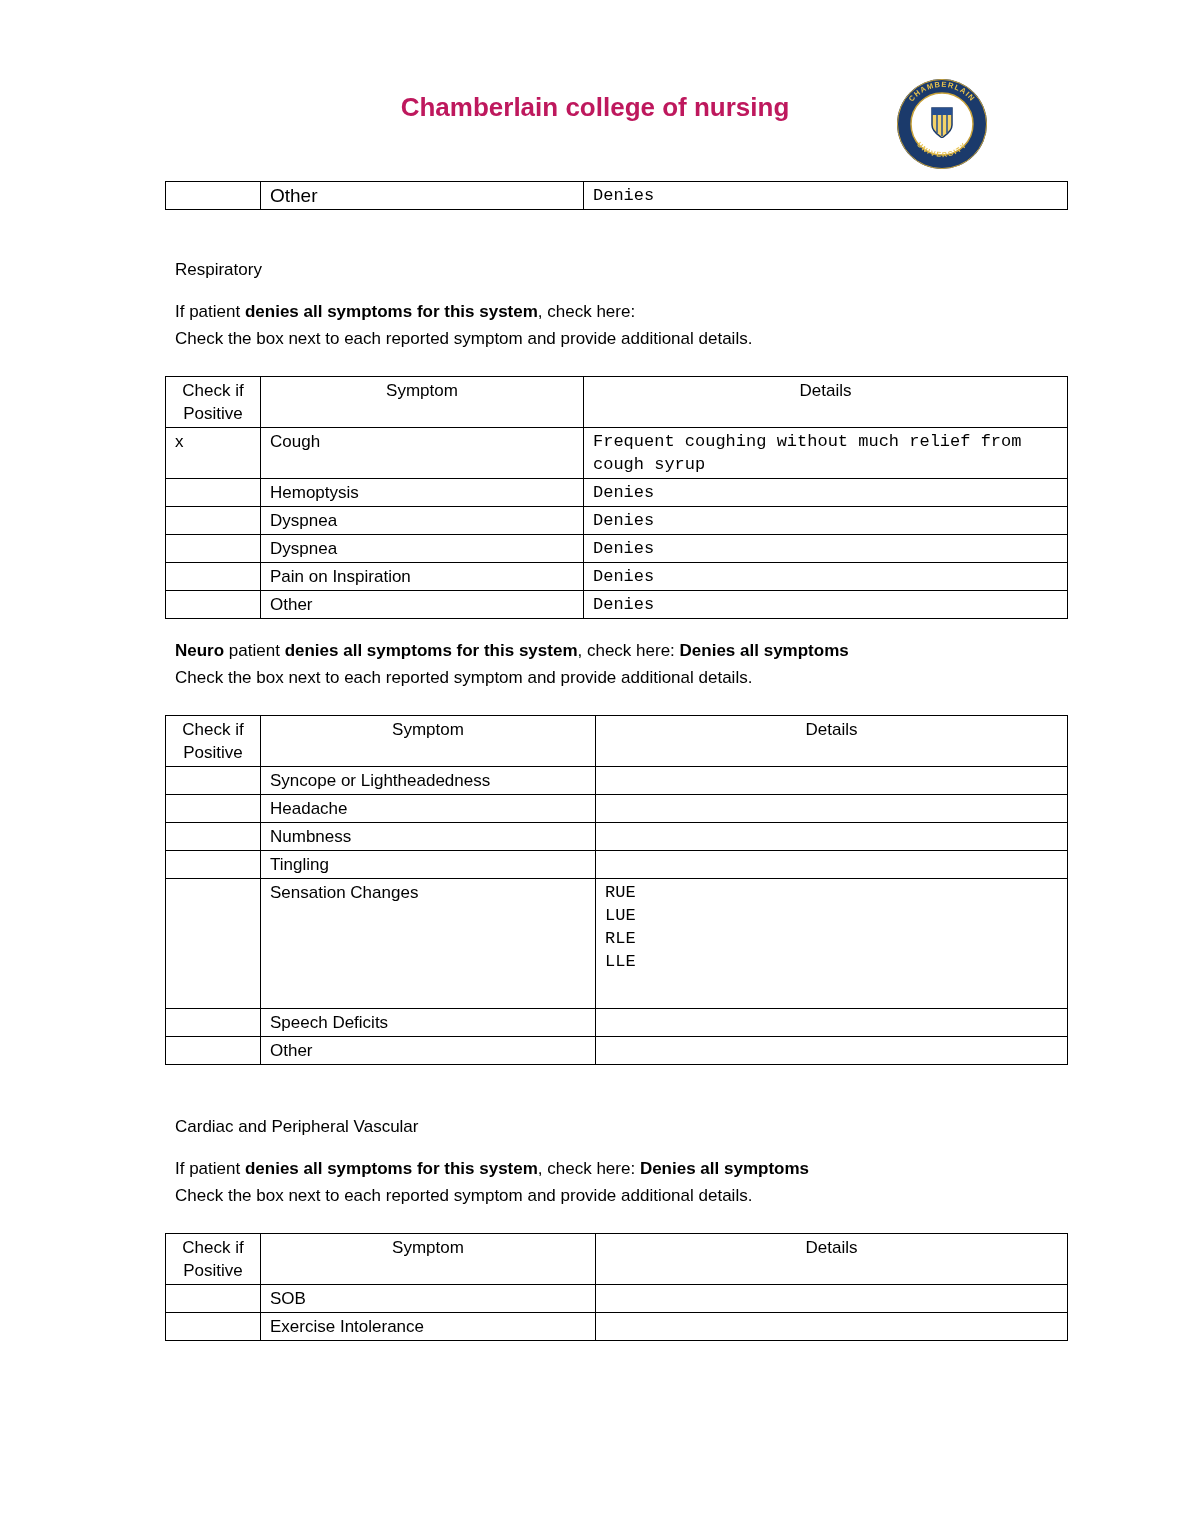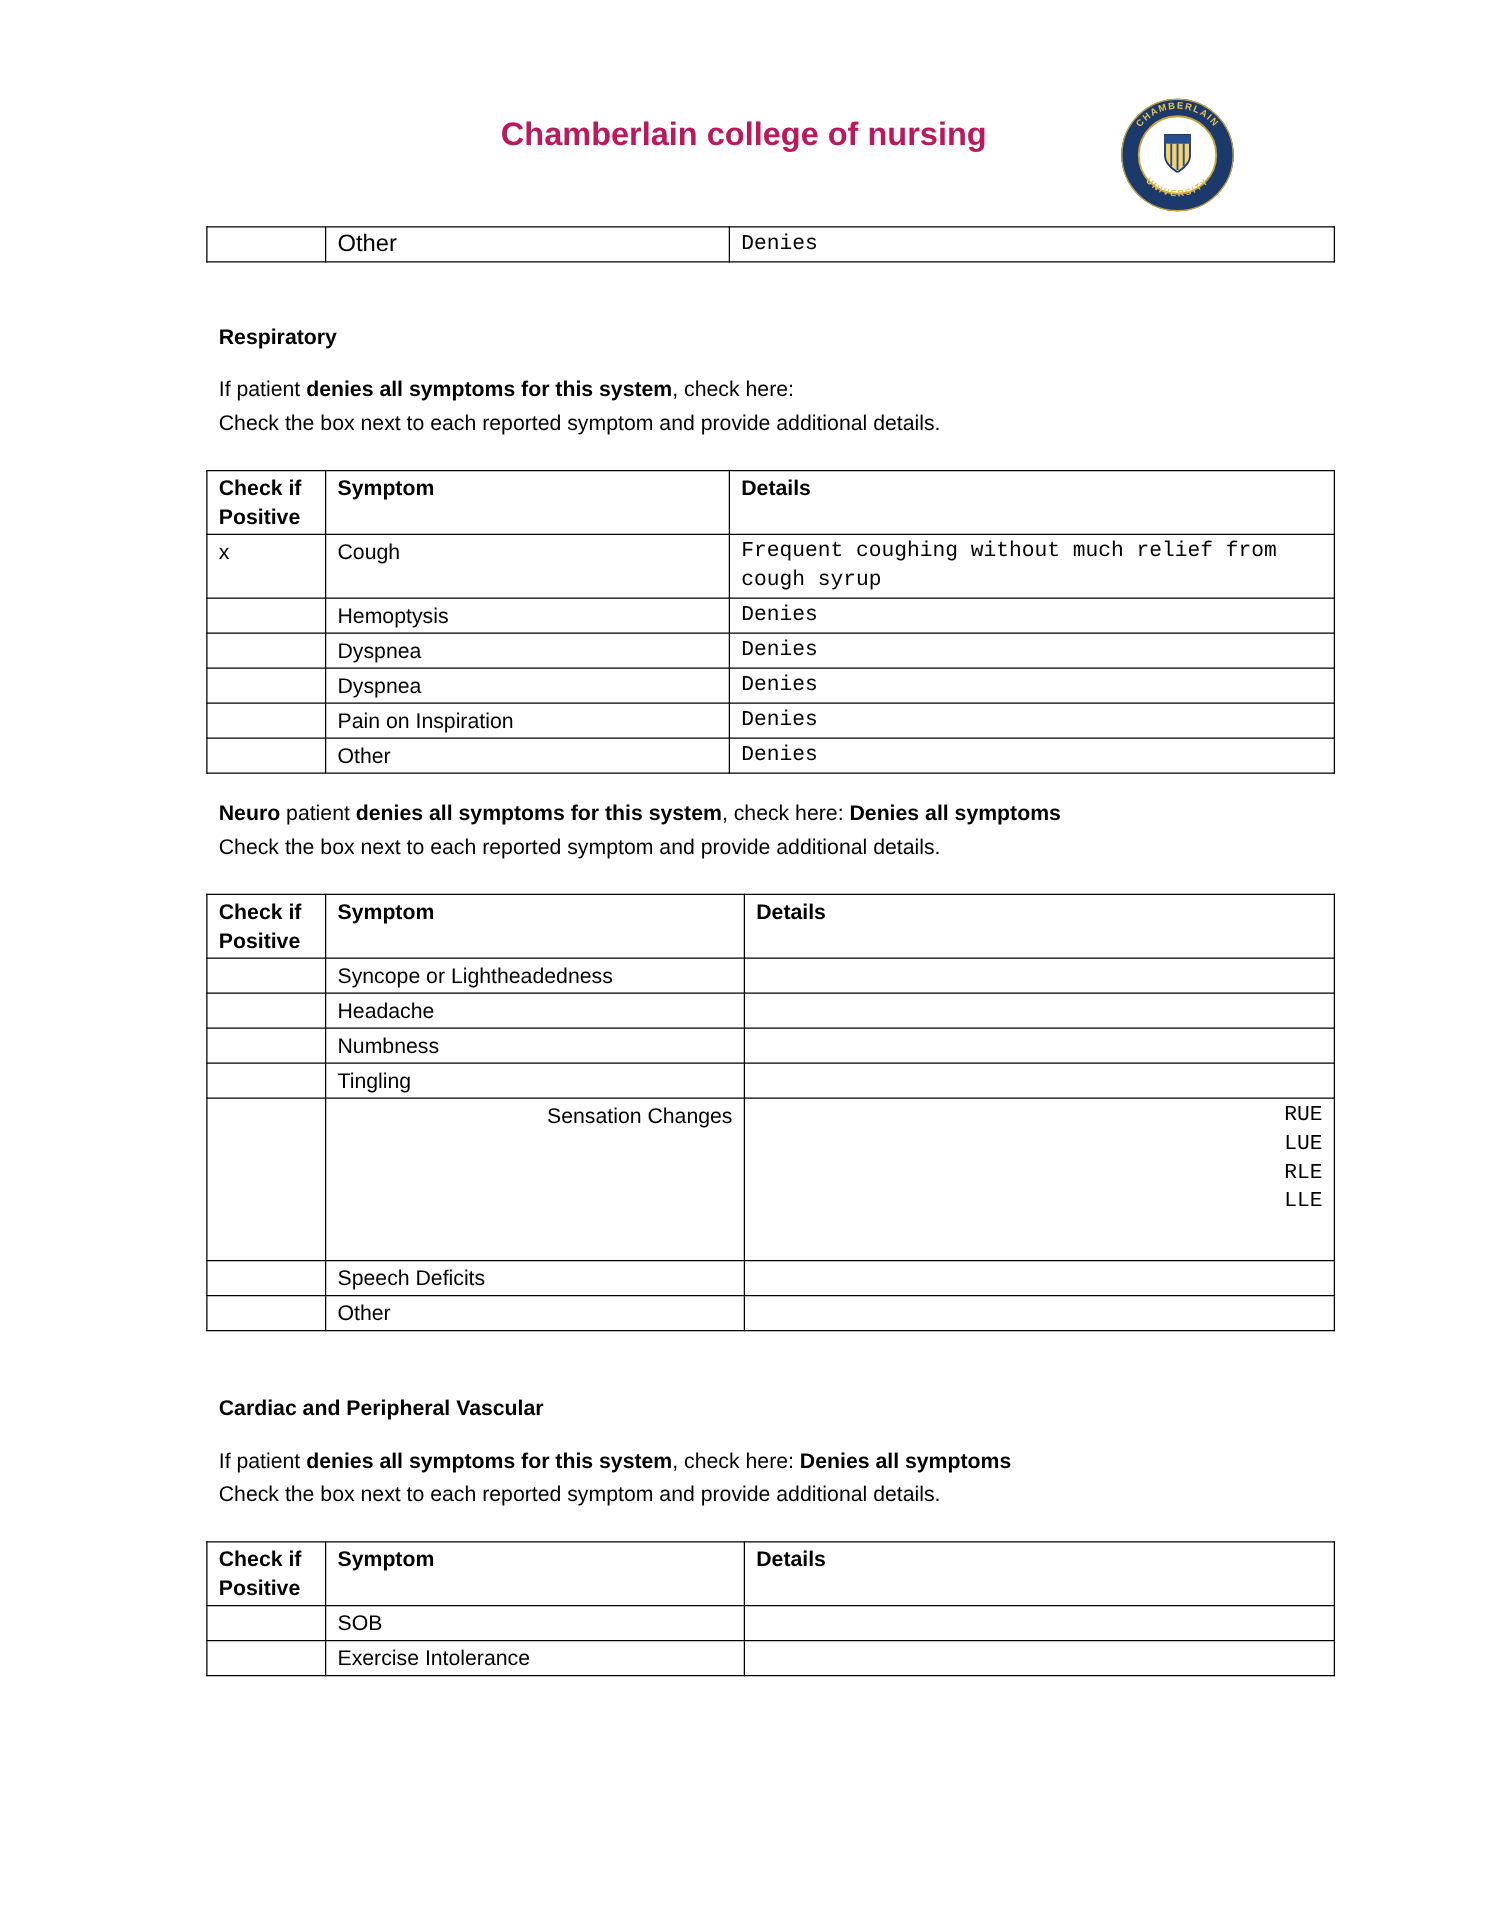--- a/index.html
+++ b/index.html
@@ -8,35 +8,35 @@
   .page { width: 1190px; min-height: 1540px; background: #ffffff; position: relative; overflow: hidden; }
 
   .doc-header { position: relative; padding-top: 92px; }
   .doc-title { margin: 0; text-align: center; font-size: 26px; font-weight: 700; color: #be185d; }
   .logo-wrap { position: absolute; top: 78px; left: 896px; width: 92px; height: 92px; }
 
   .content { width: 902px; margin-left: 130px; padding-left: 35px; }
 
   table.form-table { border-collapse: collapse; table-layout: fixed; width: 902px; font-size: 17px; }
   .form-table td, .form-table th { border: 1px solid #000; padding: 2px 9px; vertical-align: top; text-align: left; line-height: 23px; font-weight: 400; }
-  .form-table th { font-weight: 700; }
+  .form-table th { font-weight: 400; text-align: center; }
   .check-cell { text-align: center; }
   .bold { font-weight: 700; }
   .details-cell { white-space: pre-line; font-family: Liberation Mono, monospace; }
 
   .carryover { margin-top: 58px; }
   .carryover .symptom-cell { font-size: 19px; }
 
-  .section-heading { font-weight: 700; font-size: 17px; margin: 0; padding-left: 10px; }
+  .section-heading { font-weight: 400; font-size: 17px; margin: 0; padding-left: 10px; }
   .respiratory-heading { margin-top: 50px; }
   .cardiac-heading { margin-top: 52px; }
   .neuro-para { margin-top: 50px; }
   .para { font-size: 17px; line-height: 27px; margin: 18px 0 0 0; padding-left: 10px; }
   .table-gap { margin-top: 24px; }
-  tr.tall td { height: 130px; text-align: right; }
+  tr.tall td { height: 130px; }
 </style>
 </head>
 <body>
 
 <div class="page">
 
   <div class="doc-header">
     <h1 class="doc-title">Chamberlain college of nursing</h1>
     <div class="logo-wrap">
       <svg width="92" height="92" viewBox="0 0 92 92">

